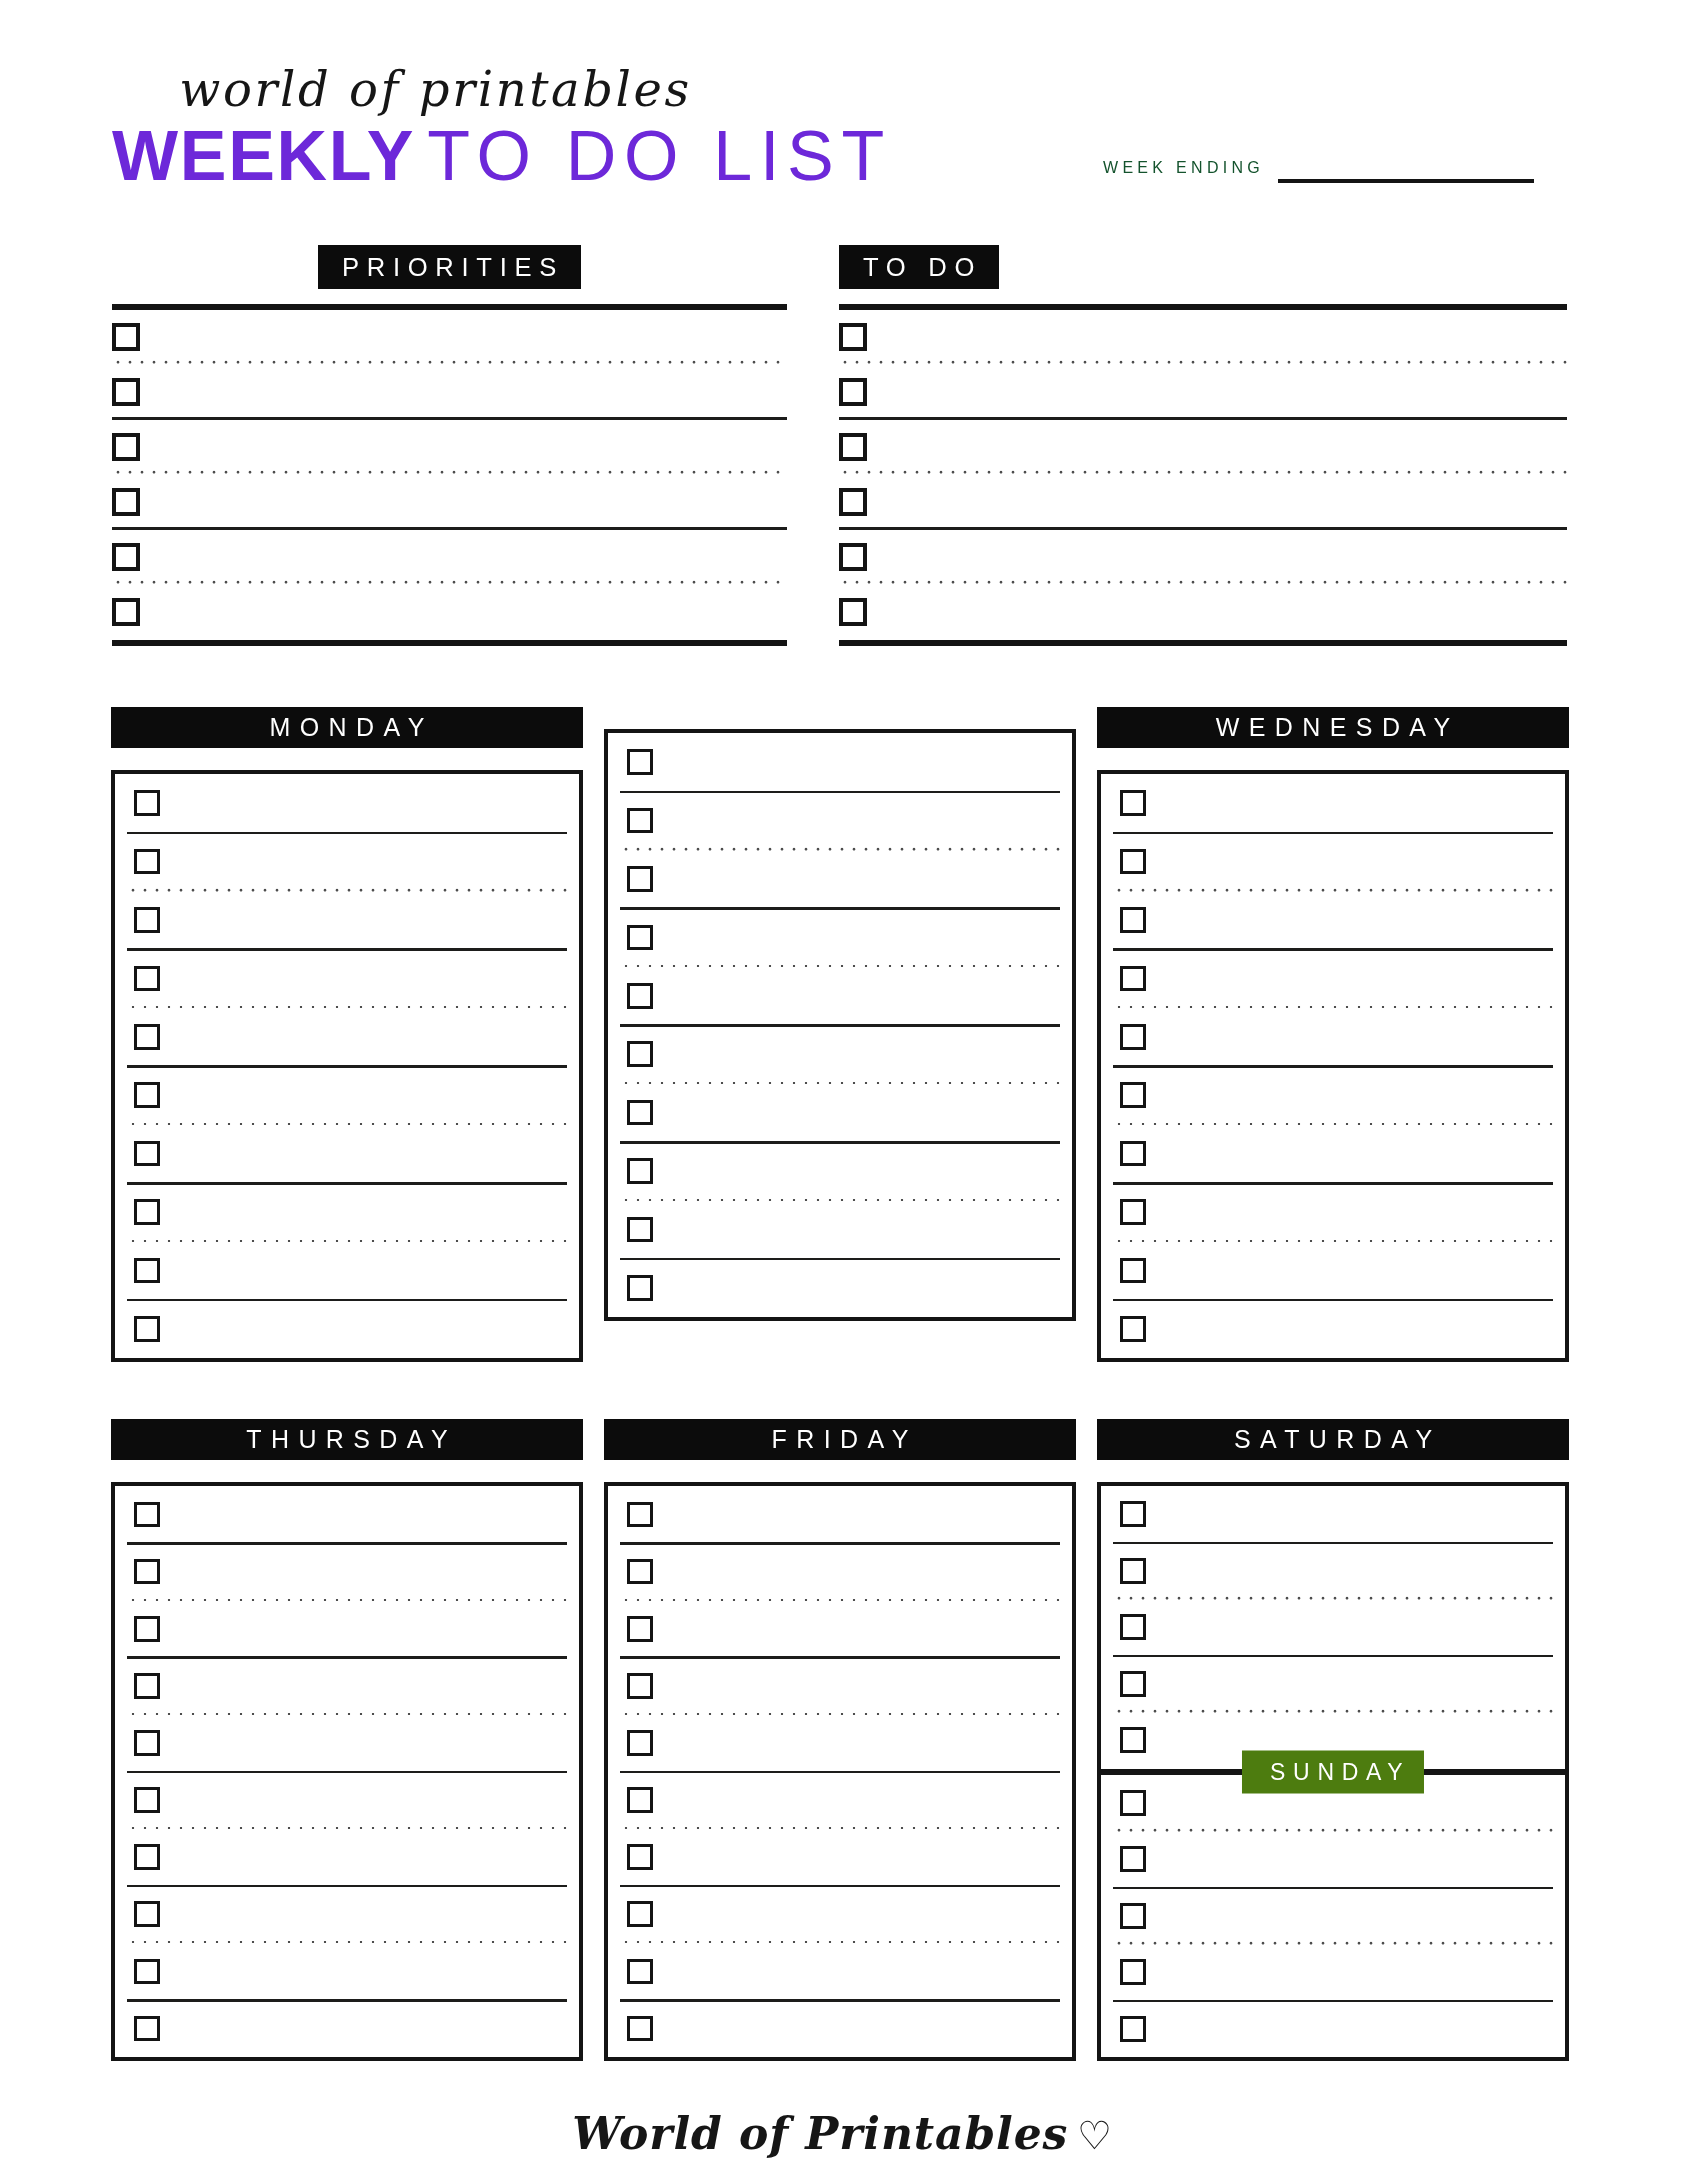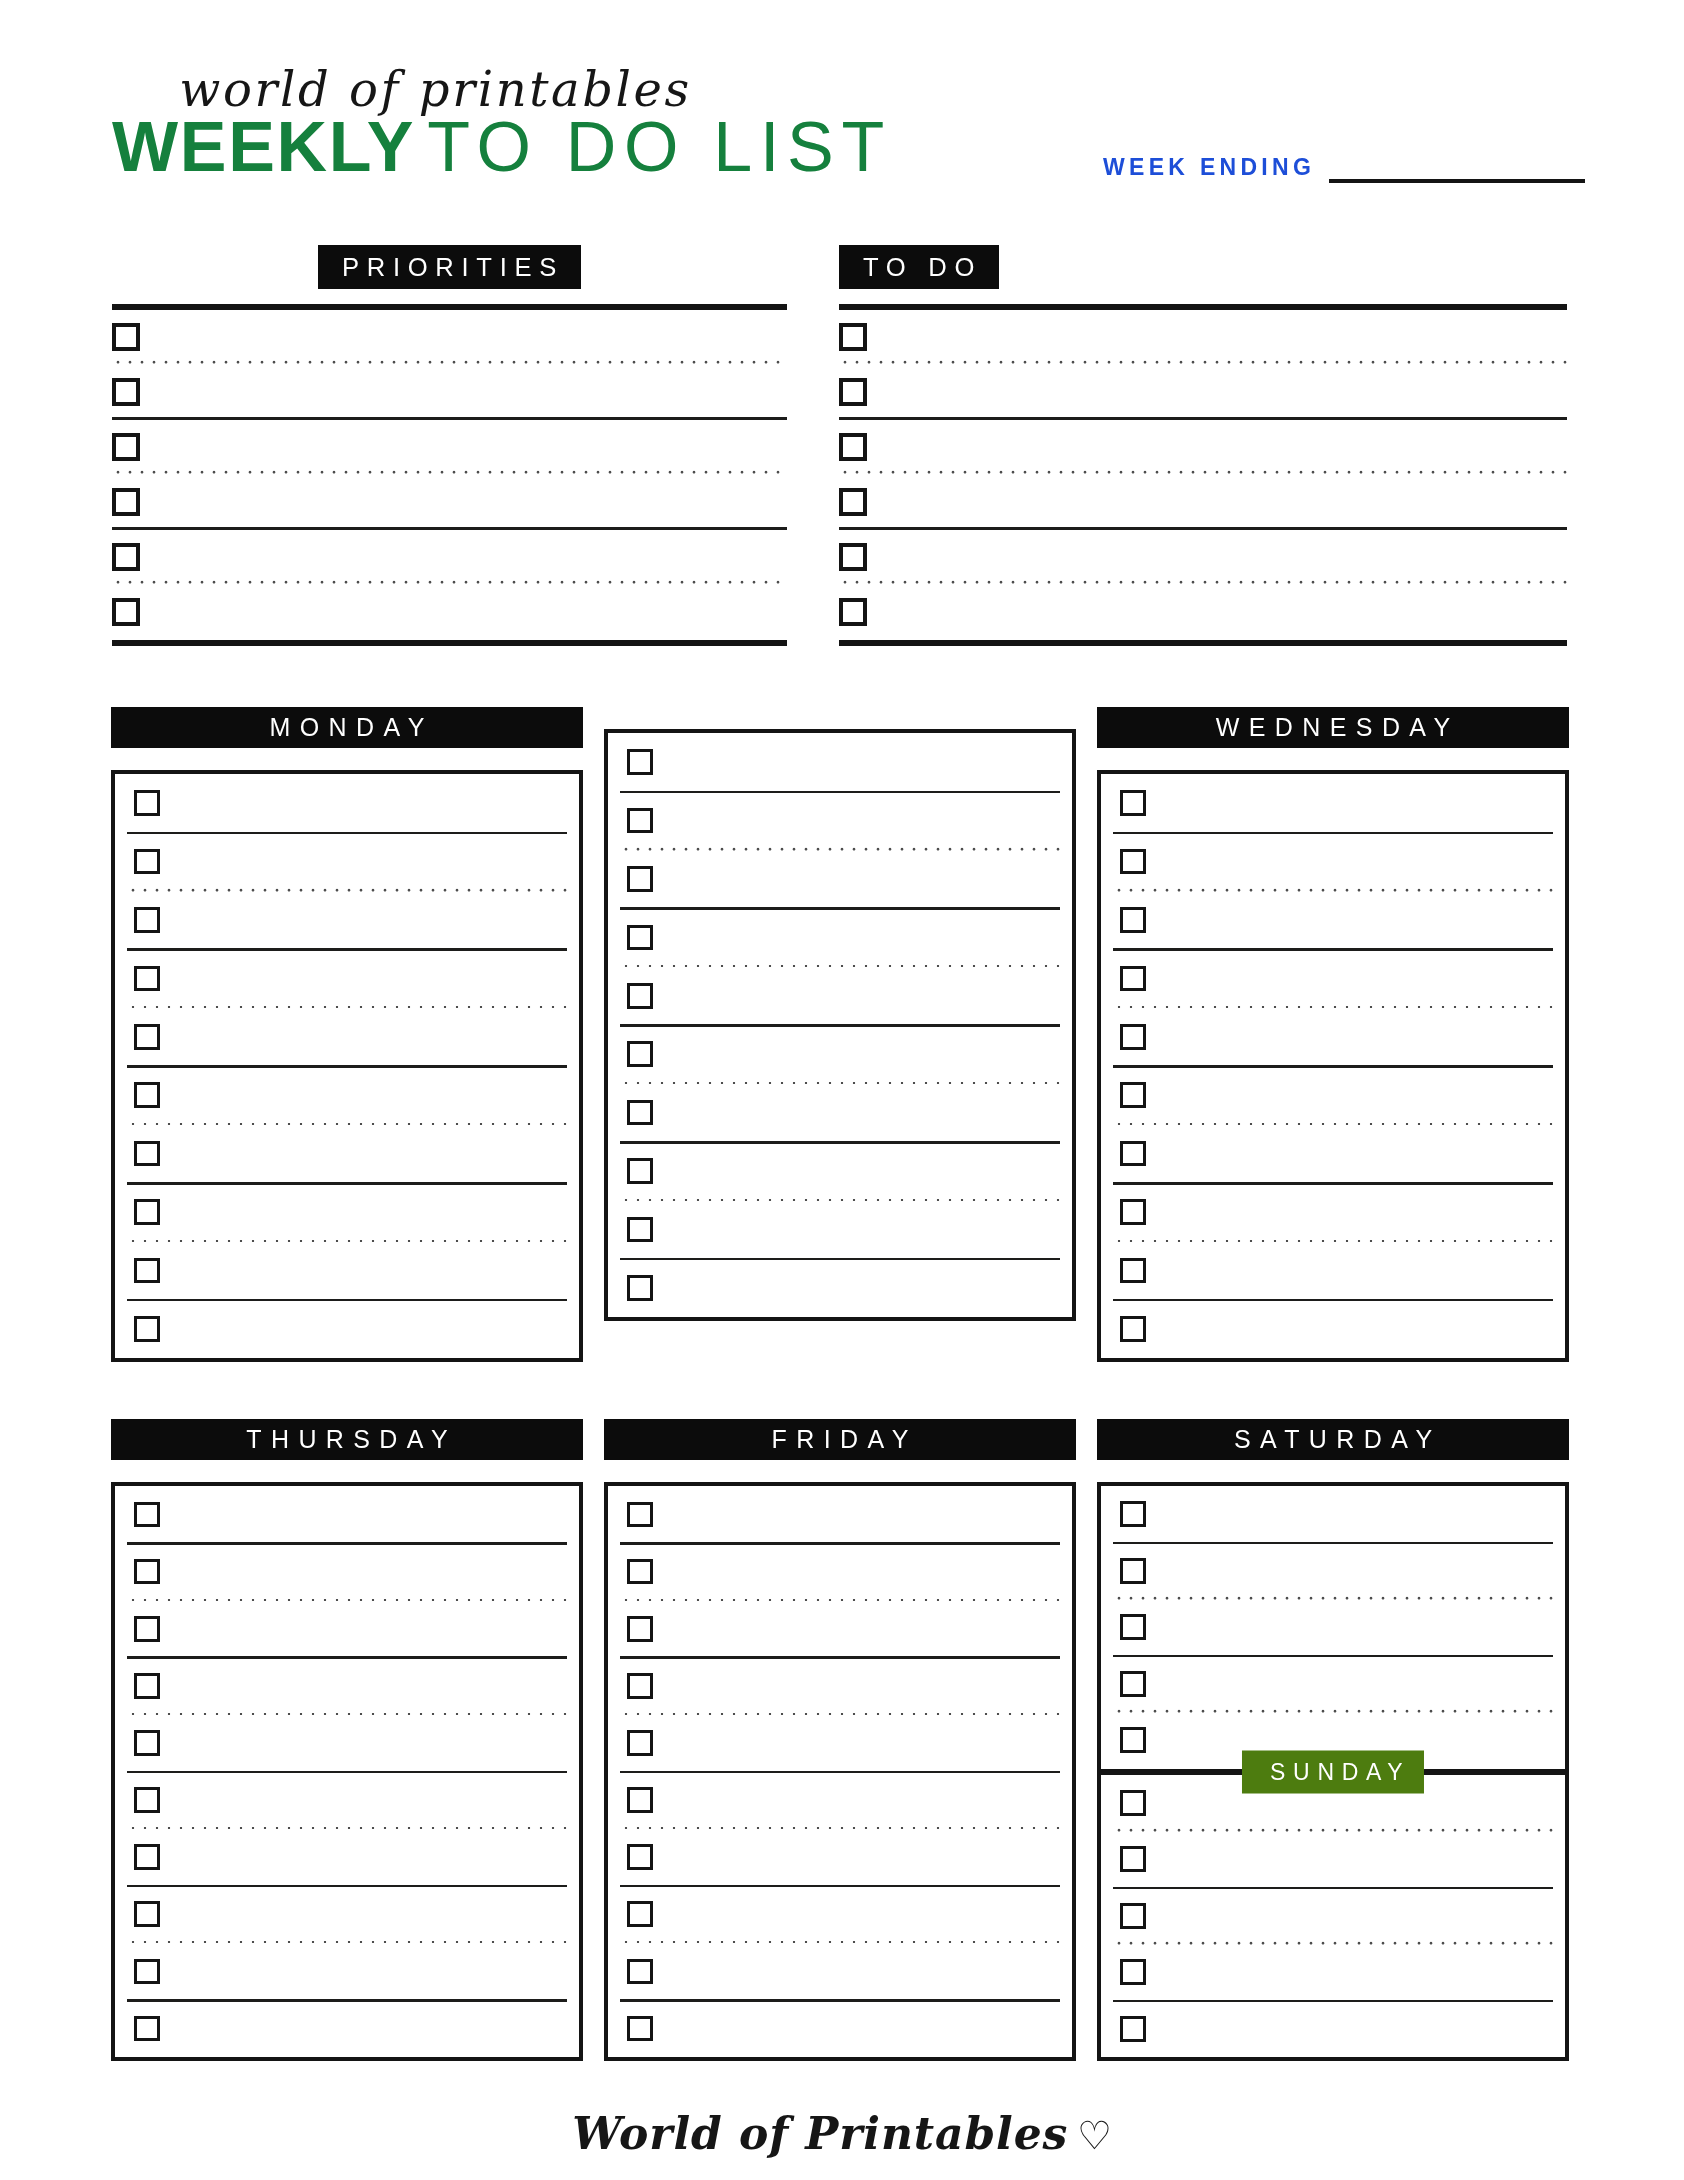--- a/index.html
+++ b/index.html
@@ -15,33 +15,33 @@
   .brand-script{
     position:absolute;left:112px;top:63px;width:647px;
     text-align:center;
     font-family:"DejaVu Serif", cursive;
     font-style:italic;
     font-size:48px;line-height:1.1;
     letter-spacing:2.6px;
     color:#161616;
   }
   .main-title{
-    position:absolute;left:112px;top:112px;
+    position:absolute;left:112px;top:121px;
     font-size:70px;line-height:1;white-space:nowrap;
-    color:#15803d;
+    color:#6d28d9;
   }
   .main-title .t-bold{font-weight:700;letter-spacing:1.7px;}
   .main-title .t-light{font-weight:400;letter-spacing:7.7px;margin-left:12px;}
   .week-ending{
     position:absolute;left:1103px;top:148px;
     display:flex;align-items:flex-end;
   }
   .we-label{
-    font-size:23px;font-weight:700;letter-spacing:4.3px;
-    line-height:31px;color:#1d4ed8;white-space:nowrap;
+    font-size:16px;font-weight:400;letter-spacing:4.3px;
+    line-height:31px;color:#14532d;white-space:nowrap;
   }
   .we-line{
     width:256px;height:31px;margin-left:13.6px;
     border-bottom:4.3px solid #141414;
   }
   
   .list-section{position:absolute;top:245px;}
   .list-section.priorities{left:112px;width:675px;text-align:center;}
   .list-section.todo{left:839px;width:728px;}
   .list-label{

